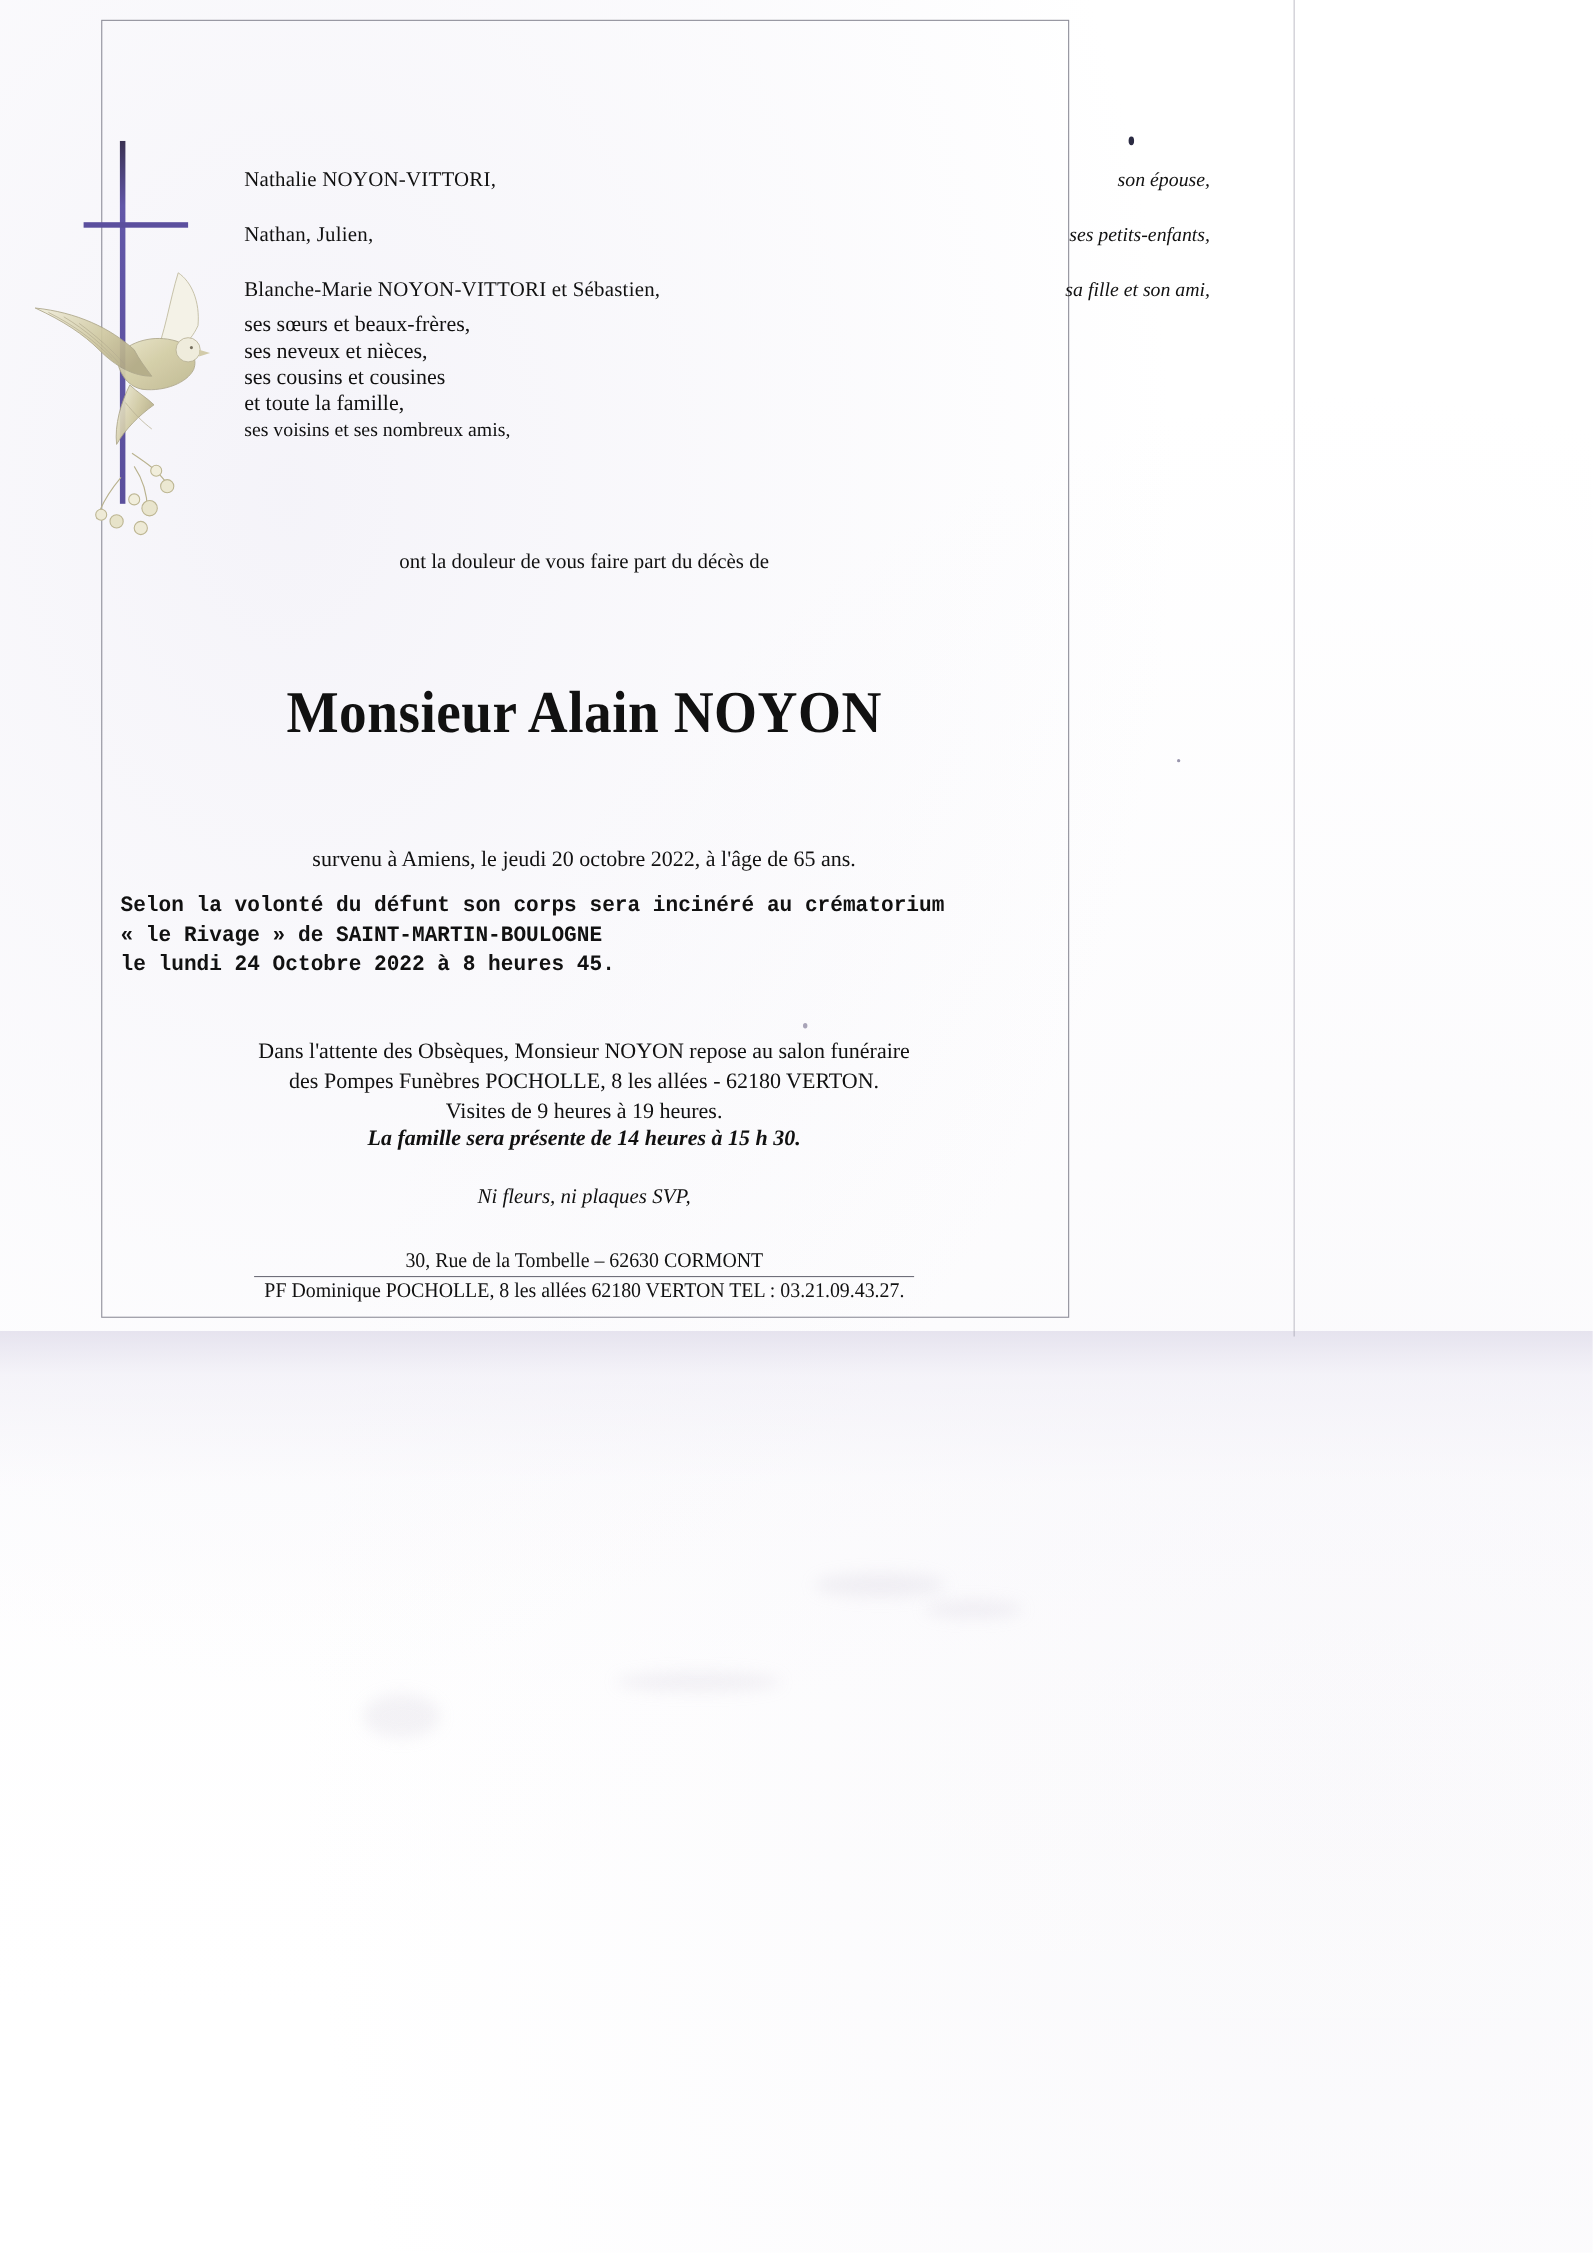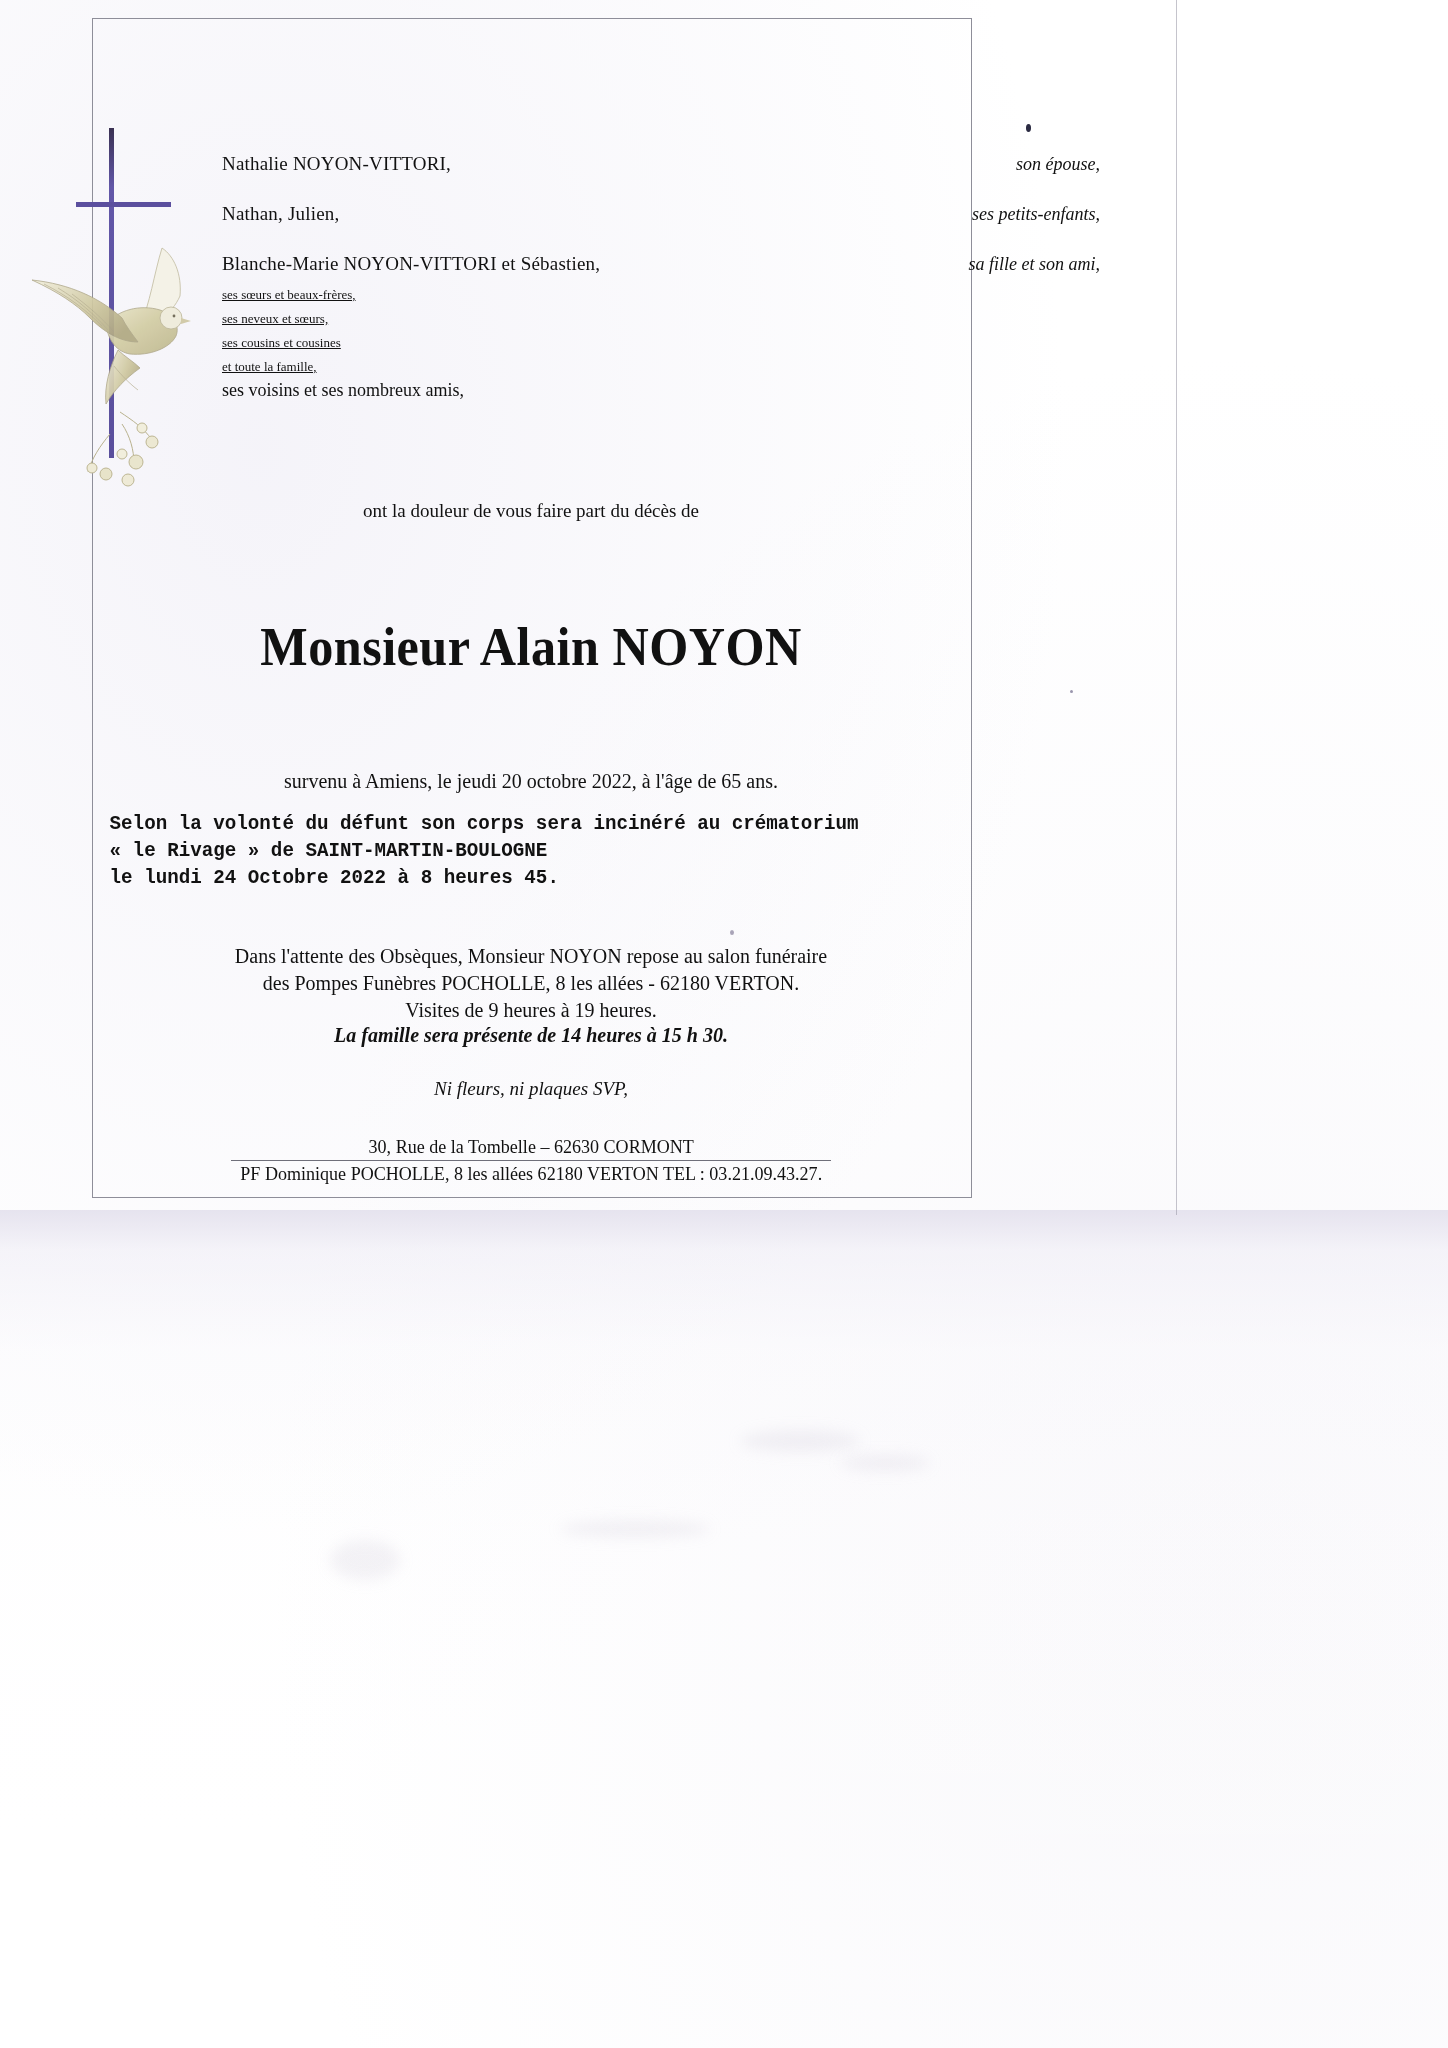--- a/index.html
+++ b/index.html
@@ -112,23 +112,22 @@
     font-style: italic;
     font-size: 18px;
     white-space: nowrap;
     padding-right: 0px;
   }
 
   .family-block {
     position: absolute;
     left: 130px;
     top: 265px;
-    font-size: 13px;
+    font-size: 20px;
     line-height: 24px;
-    text-decoration: underline;
   }
   .family-block div { white-space: nowrap; }
 
   .neighbours {
     position: absolute;
     left: 130px;
     top: 362px;
     font-size: 18px;
   }
 
@@ -344,21 +343,21 @@
       <span class="rel-right">ses petits-enfants,</span>
     </div>
     <div class="rel-row">
       <span class="rel-left">Blanche-Marie NOYON-VITTORI et Sébastien,</span>
       <span class="rel-right">sa fille et son ami,</span>
     </div>
   </div>
 
   <div class="family-block">
     <div>ses sœurs et beaux-frères,</div>
-    <div>ses neveux et sœurs,</div>
+    <div>ses neveux et nièces,</div>
     <div>ses cousins et cousines</div>
     <div>et toute la famille,</div>
   </div>
 
   <div class="neighbours">ses voisins et ses nombreux amis,</div>
 
   <div class="announce">ont la douleur de vous faire part du décès de</div>
 
   <div class="deceased">Monsieur Alain NOYON</div>
 

